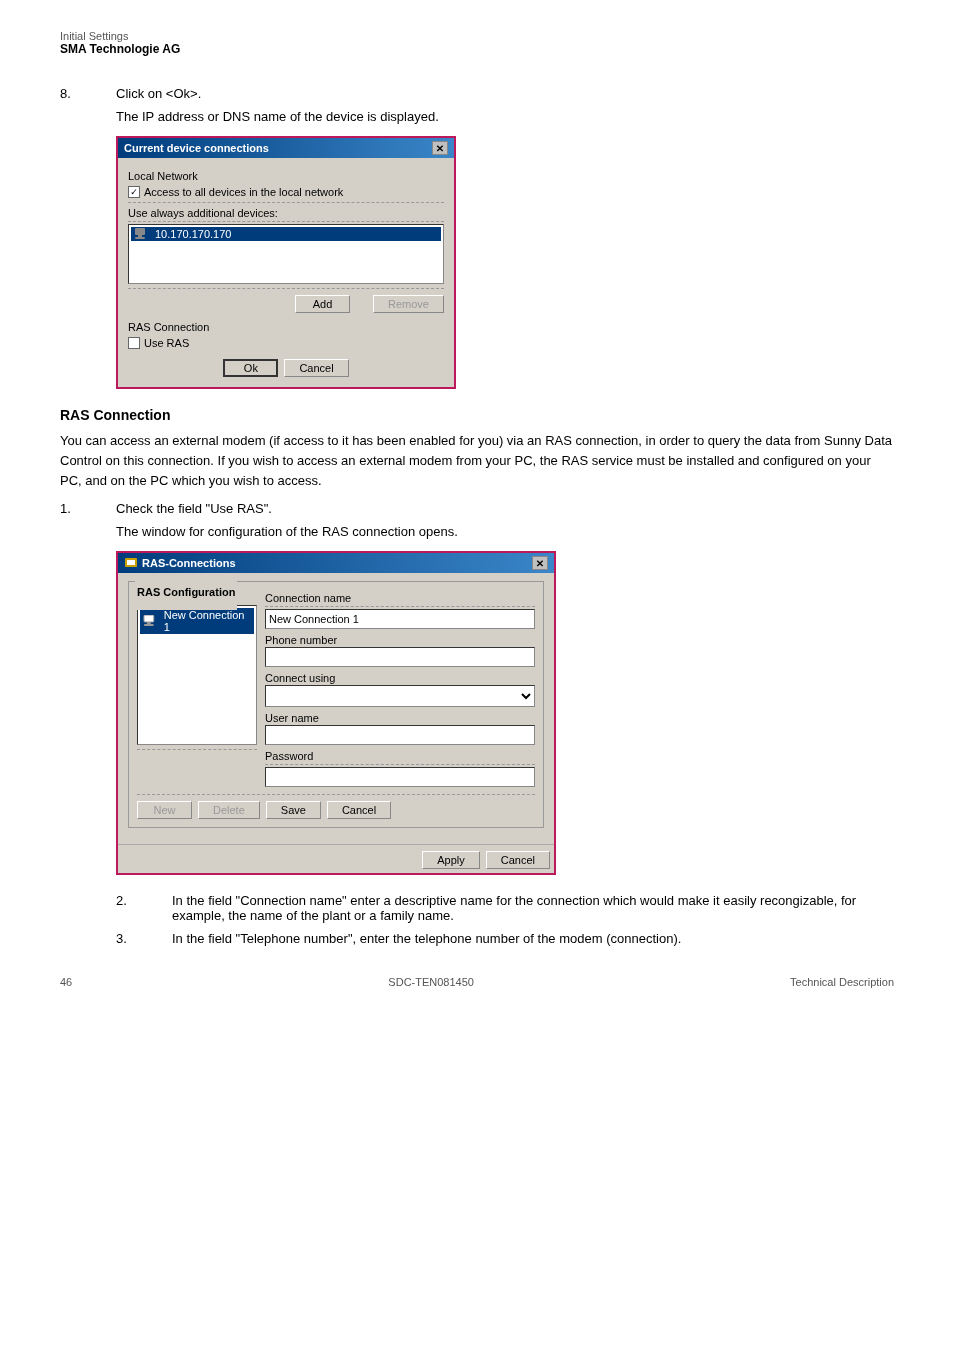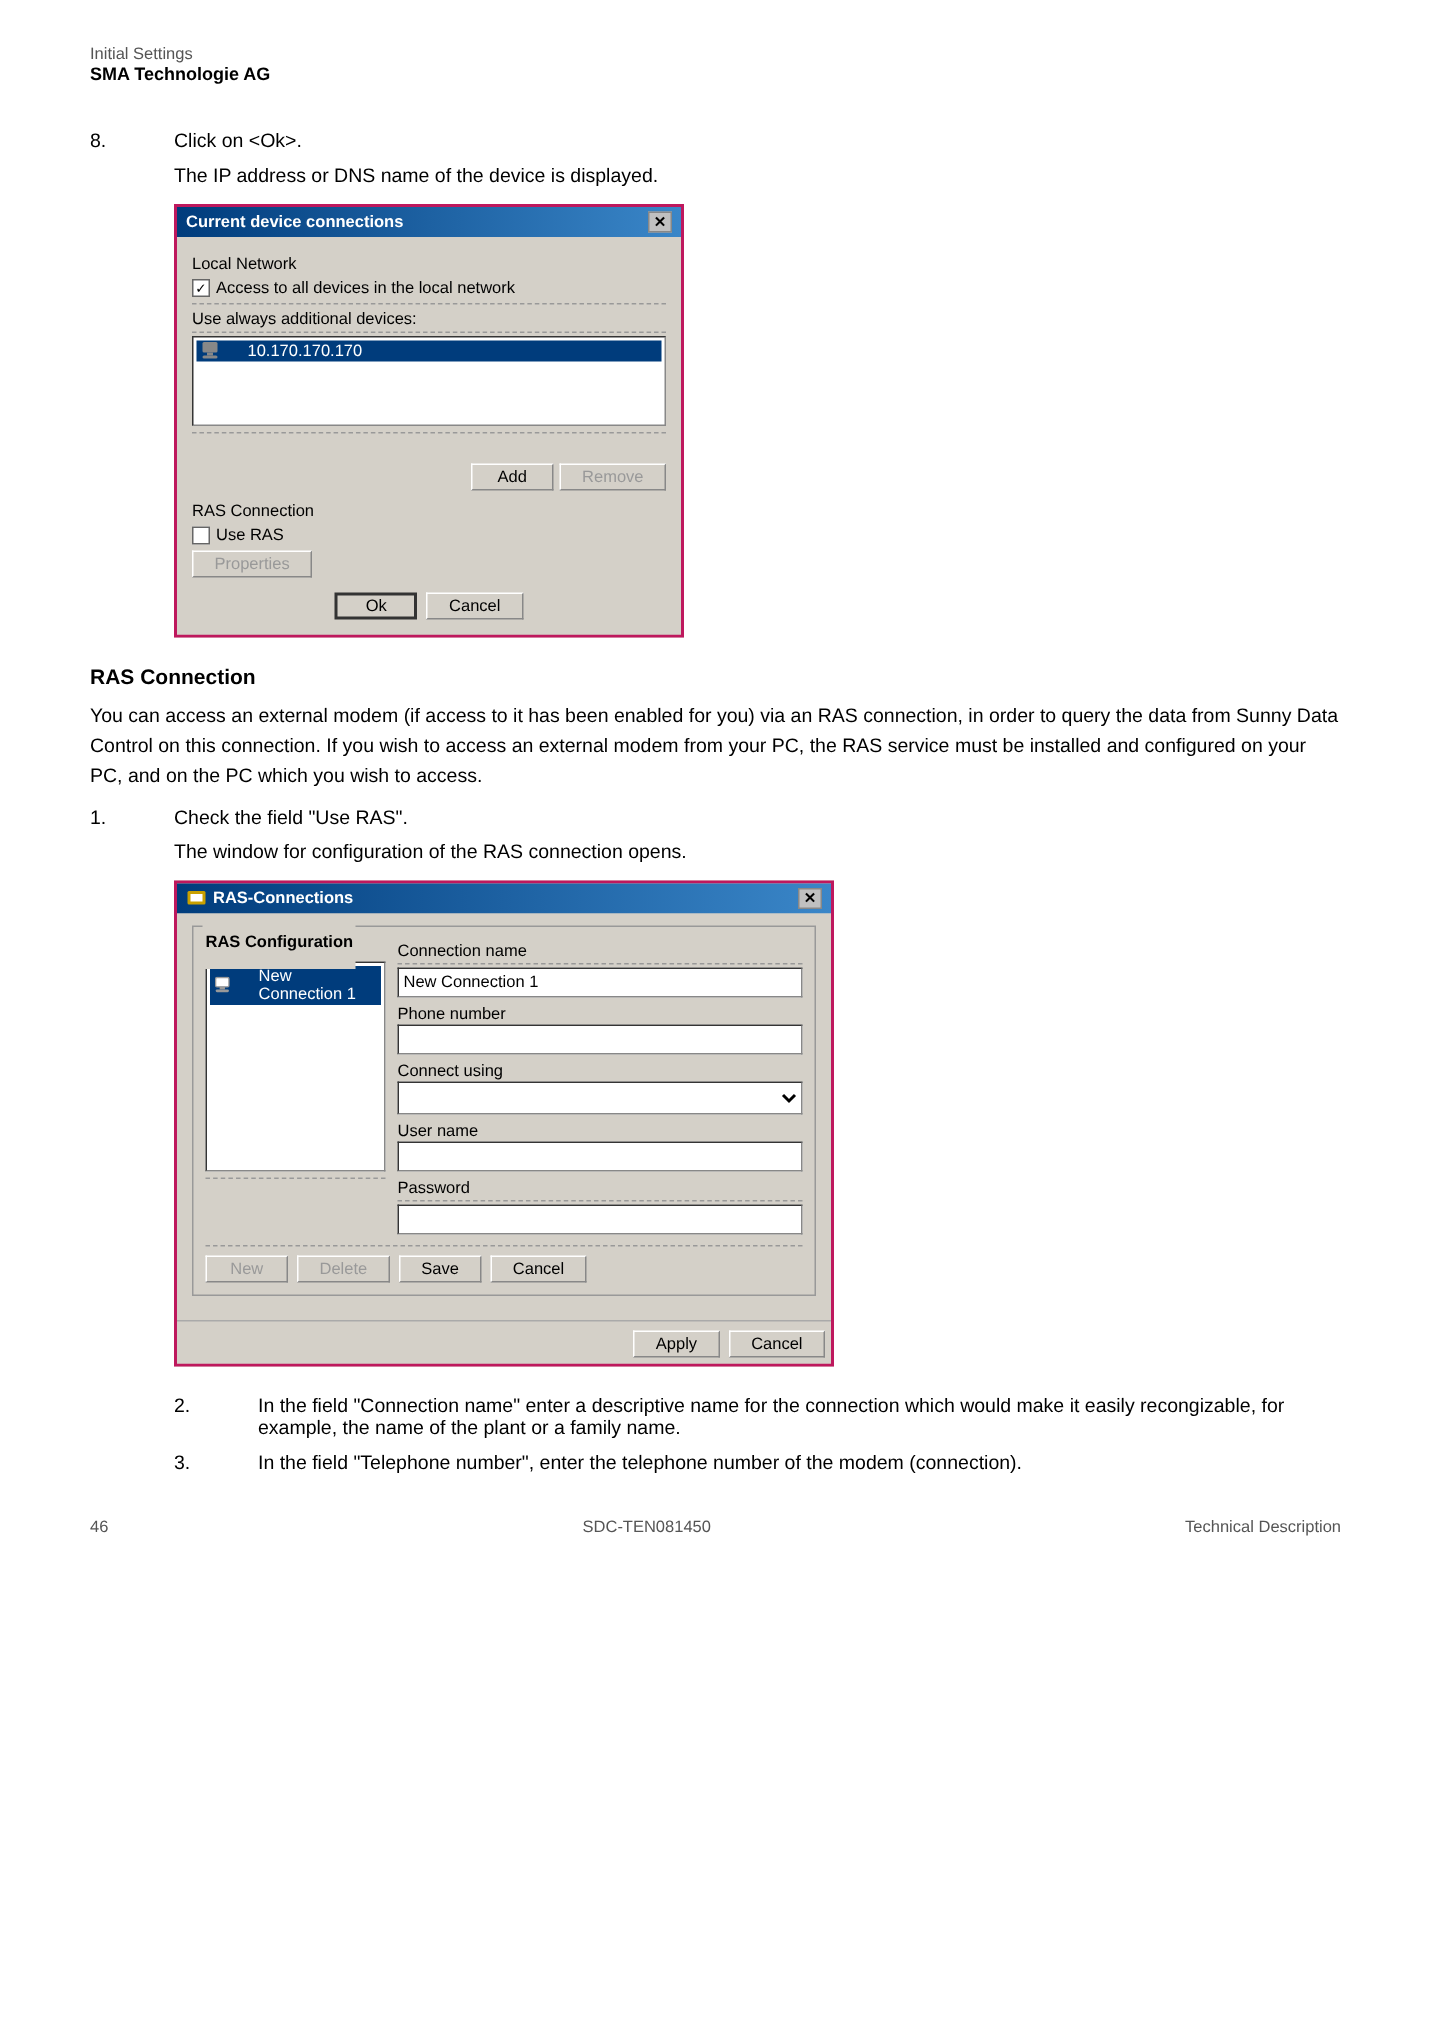--- a/index.html
+++ b/index.html
@@ -157,38 +157,38 @@
       border: 1px inset #888;
       min-height: 60px;
       width: 100%;
       padding: 2px;
       margin-bottom: 4px;
       font-size: 11px;
     }
     .list-item {
       display: flex;
       align-items: center;
-      gap: 18px;
+      gap: 8px;
       padding: 1px 2px;
     }
     .list-item.selected {
       background: #003c7c;
       color: #fff;
     }
 
     .dashed-row {
       border-top: 1px dashed #999;
       margin: 2px 0;
     }
 
     .button-row {
       display: flex;
       justify-content: flex-end;
-      gap: 4px;
-      margin-top: 20px;
+      gap: 23px;
+      margin-top: 6px;
     }
     .button-row-center {
       display: flex;
       justify-content: center;
       gap: 6px;
       margin-top: 6px;
     }
     .win-btn {
       background: #d4d0c8;
       border: 1px solid;
@@ -317,23 +317,20 @@
       <div class="button-row">
         <button class="win-btn">Add</button>
         <button class="win-btn disabled" disabled="">Remove</button>
       </div>
 
       <div style="margin-top:8px;">
         <div class="section-label" style="font-weight:normal;">RAS Connection</div>
         <div class="checkbox-row">
           <div class="win-checkbox"></div>
           <span>Use RAS</span>
-        </div>
-        <div style="margin-top:4px;">
-          <button class="win-btn disabled" disabled="">Properties</button>
         </div>
       </div>
 
       <div class="button-row-center" style="margin-top:10px;">
         <button class="win-btn default-btn">Ok</button>
         <button class="win-btn">Cancel</button>
       </div>
     </div>
   </div>
 </div>

